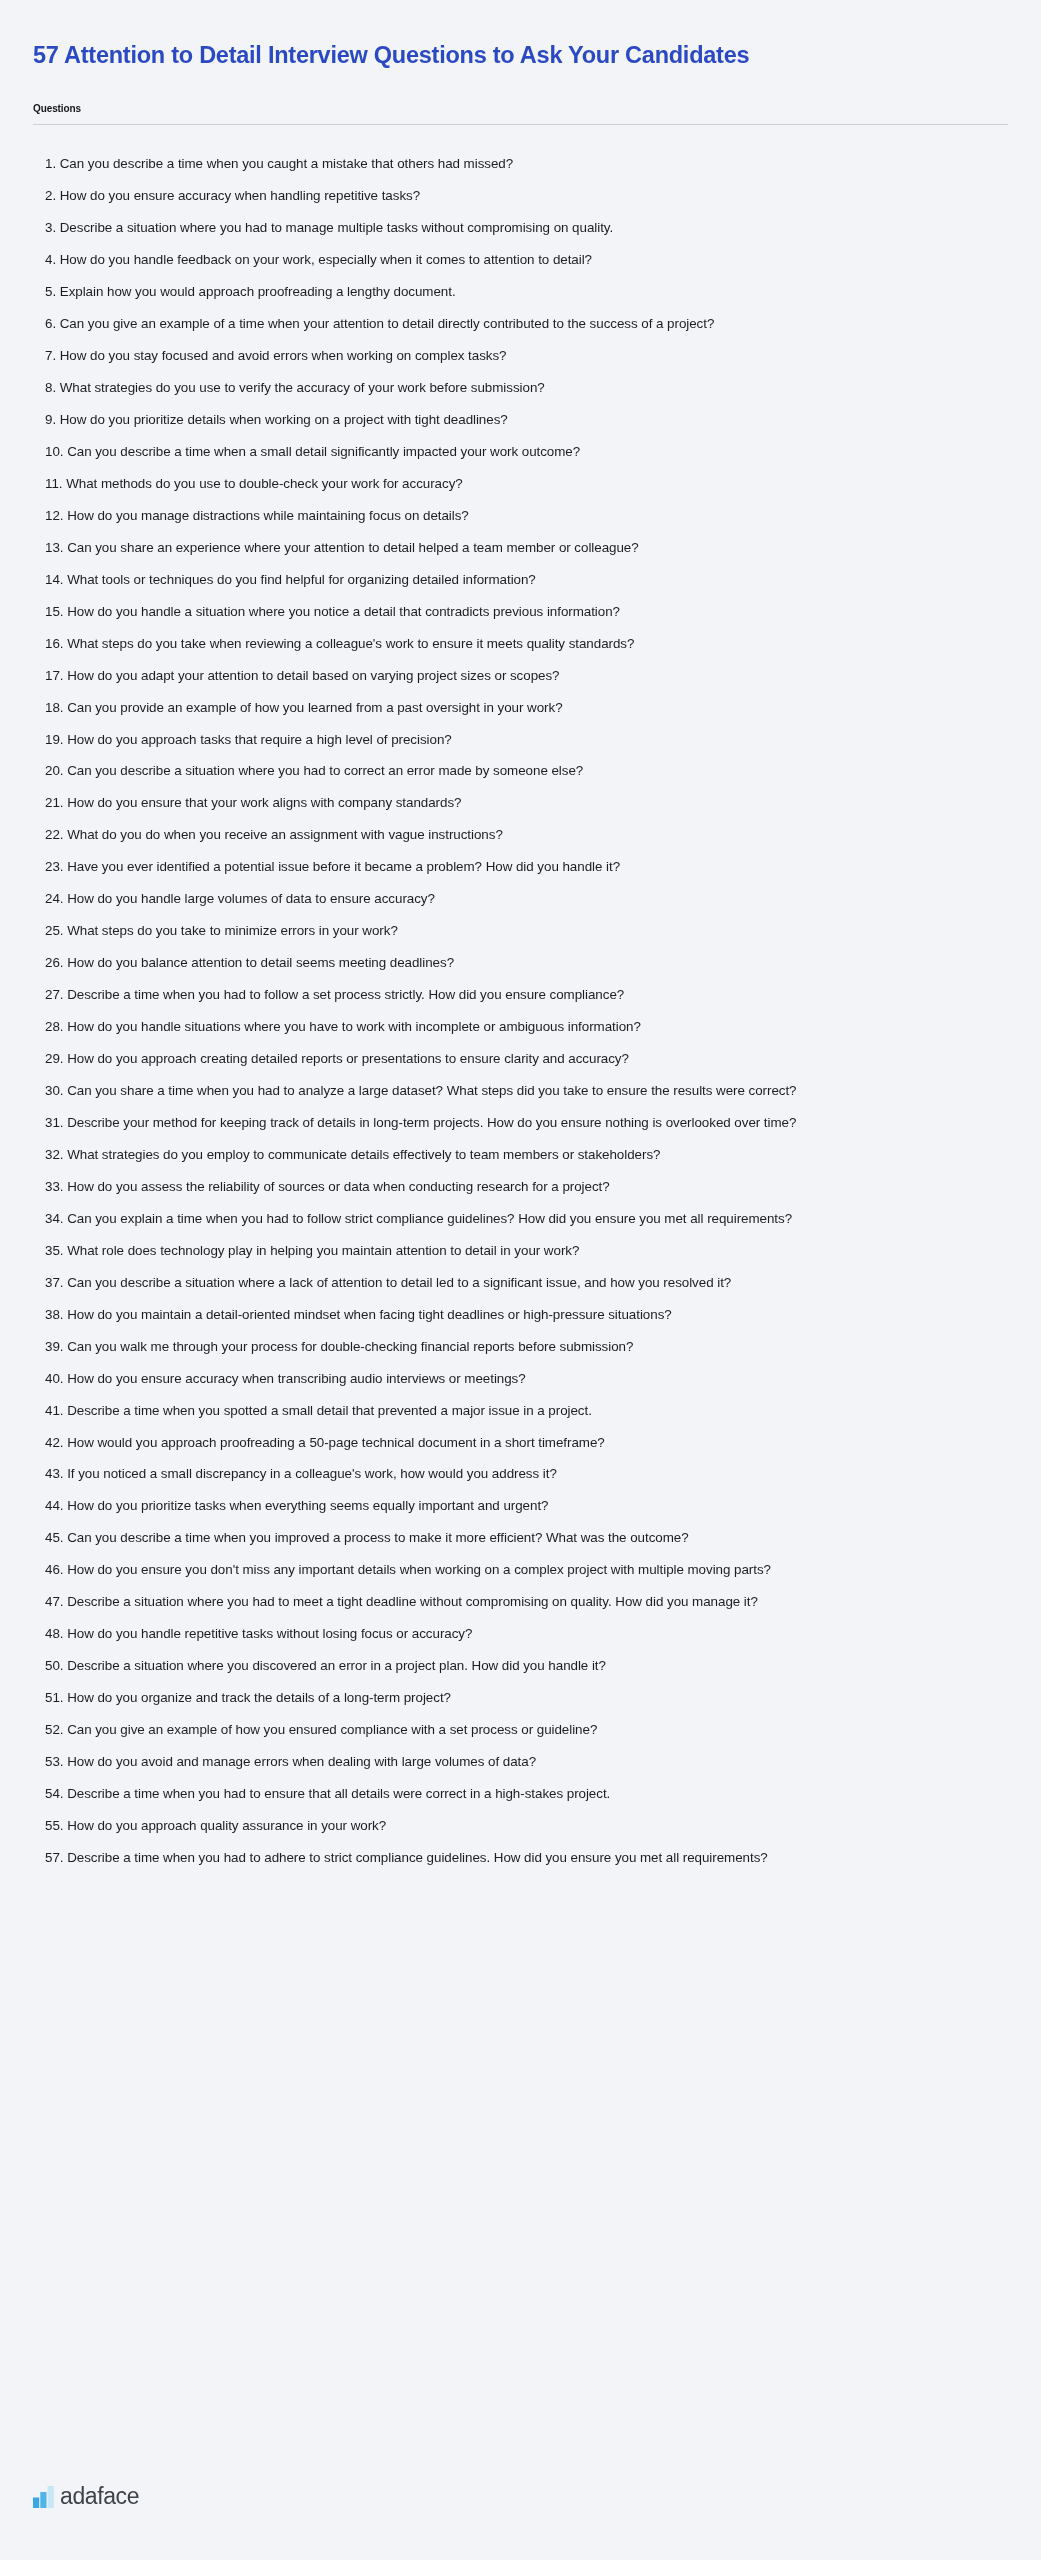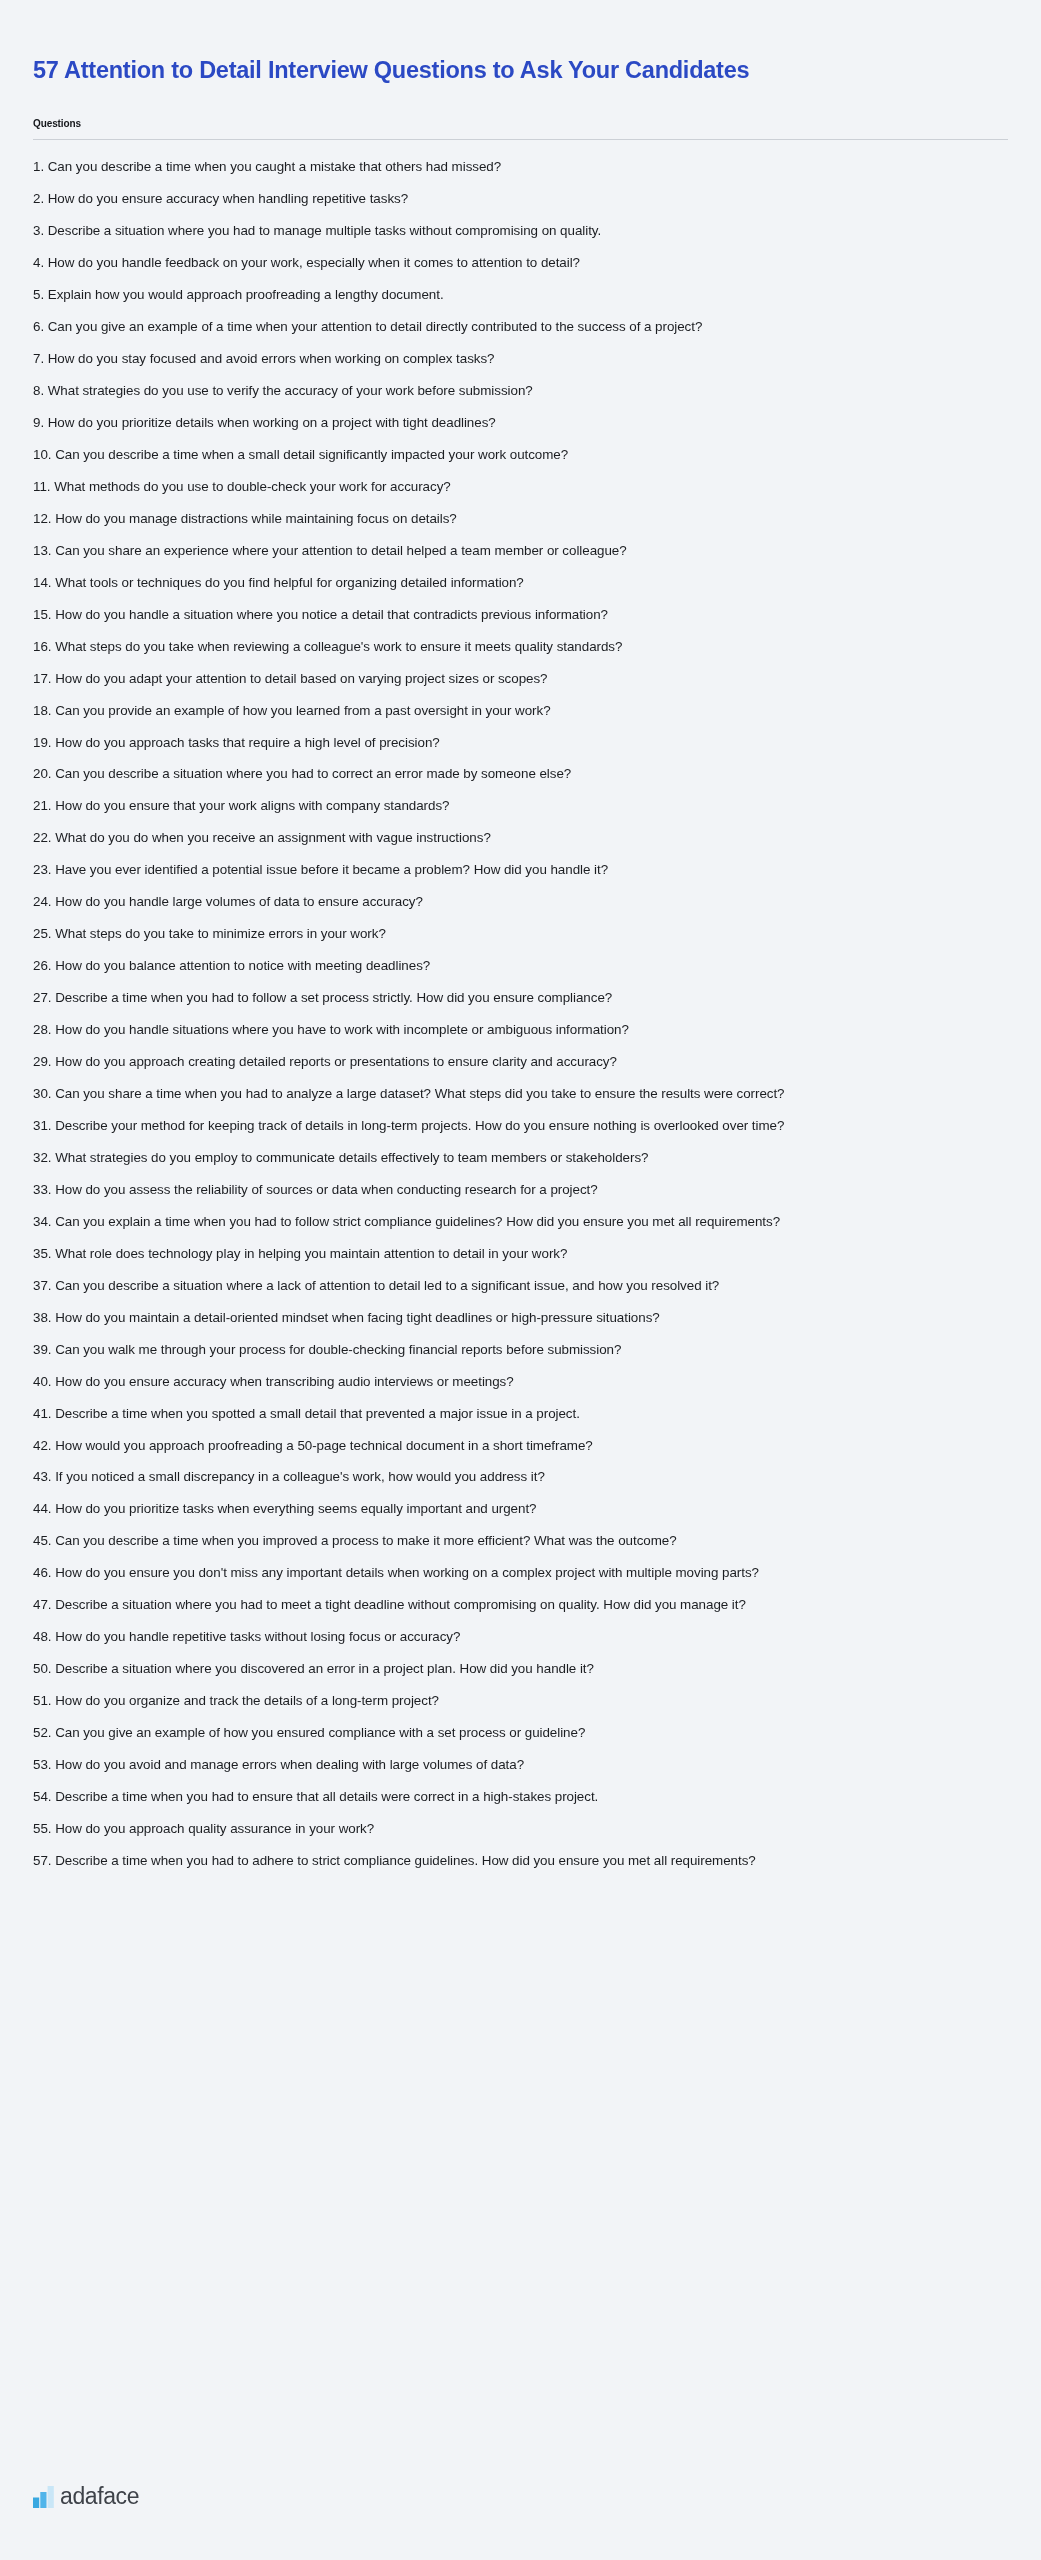--- a/index.html
+++ b/index.html
@@ -22,37 +22,37 @@
     padding: 0 33px;
     overflow: hidden;
   }
   .doc-title {
     color: #2b49c4;
     font-size: 23.5px;
     font-weight: bold;
     letter-spacing: -0.25px;
     line-height: 1.25;
     margin: 0;
-    padding-top: 56px;
+    padding-top: 41px;
   }
   .section-head {
     margin-top: 33px;
     color: #14161a;
     font-size: 10px;
     font-weight: bold;
     letter-spacing: -0.1px;
   }
   .divider {
     margin-top: 10px;
     border-top: 1px solid #ccd0d6;
     width: 100%;
     height: 0;
   }
   .q-list {
-    margin: 0;
+    margin: 12px;
     padding: 0;
     list-style: none;
     padding-top: 17px;
   }
   .q-item {
     color: #1c1e22;
     font-size: 13.4px;
     line-height: 1.43;
     letter-spacing: -0.05px;
     margin: 0 0 12.8px 0;
@@ -115,21 +115,21 @@
       <li class="q-item"><span class="q-num">16.</span> <span class="q-text">What steps do you take when reviewing a colleague's work to ensure it meets quality standards?</span></li>
       <li class="q-item"><span class="q-num">17.</span> <span class="q-text">How do you adapt your attention to detail based on varying project sizes or scopes?</span></li>
       <li class="q-item"><span class="q-num">18.</span> <span class="q-text">Can you provide an example of how you learned from a past oversight in your work?</span></li>
       <li class="q-item"><span class="q-num">19.</span> <span class="q-text">How do you approach tasks that require a high level of precision?</span></li>
       <li class="q-item"><span class="q-num">20.</span> <span class="q-text">Can you describe a situation where you had to correct an error made by someone else?</span></li>
       <li class="q-item"><span class="q-num">21.</span> <span class="q-text">How do you ensure that your work aligns with company standards?</span></li>
       <li class="q-item"><span class="q-num">22.</span> <span class="q-text">What do you do when you receive an assignment with vague instructions?</span></li>
       <li class="q-item"><span class="q-num">23.</span> <span class="q-text">Have you ever identified a potential issue before it became a problem? How did you handle it?</span></li>
       <li class="q-item"><span class="q-num">24.</span> <span class="q-text">How do you handle large volumes of data to ensure accuracy?</span></li>
       <li class="q-item"><span class="q-num">25.</span> <span class="q-text">What steps do you take to minimize errors in your work?</span></li>
-      <li class="q-item"><span class="q-num">26.</span> <span class="q-text">How do you balance attention to notice with meeting deadlines?</span></li>
+      <li class="q-item"><span class="q-num">26.</span> <span class="q-text">How do you balance attention to detail seems meeting deadlines?</span></li>
       <li class="q-item"><span class="q-num">27.</span> <span class="q-text">Describe a time when you had to follow a set process strictly. How did you ensure compliance?</span></li>
       <li class="q-item"><span class="q-num">28.</span> <span class="q-text">How do you handle situations where you have to work with incomplete or ambiguous information?</span></li>
       <li class="q-item"><span class="q-num">29.</span> <span class="q-text">How do you approach creating detailed reports or presentations to ensure clarity and accuracy?</span></li>
       <li class="q-item"><span class="q-num">30.</span> <span class="q-text">Can you share a time when you had to analyze a large dataset? What steps did you take to ensure the results were correct?</span></li>
       <li class="q-item"><span class="q-num">31.</span> <span class="q-text">Describe your method for keeping track of details in long-term projects. How do you ensure nothing is overlooked over time?</span></li>
       <li class="q-item"><span class="q-num">32.</span> <span class="q-text">What strategies do you employ to communicate details effectively to team members or stakeholders?</span></li>
       <li class="q-item"><span class="q-num">33.</span> <span class="q-text">How do you assess the reliability of sources or data when conducting research for a project?</span></li>
       <li class="q-item"><span class="q-num">34.</span> <span class="q-text">Can you explain a time when you had to follow strict compliance guidelines? How did you ensure you met all requirements?</span></li>
       <li class="q-item"><span class="q-num">35.</span> <span class="q-text">What role does technology play in helping you maintain attention to detail in your work?</span></li>
       <li class="q-item"><span class="q-num">37.</span> <span class="q-text">Can you describe a situation where a lack of attention to detail led to a significant issue, and how you resolved it?</span></li>

